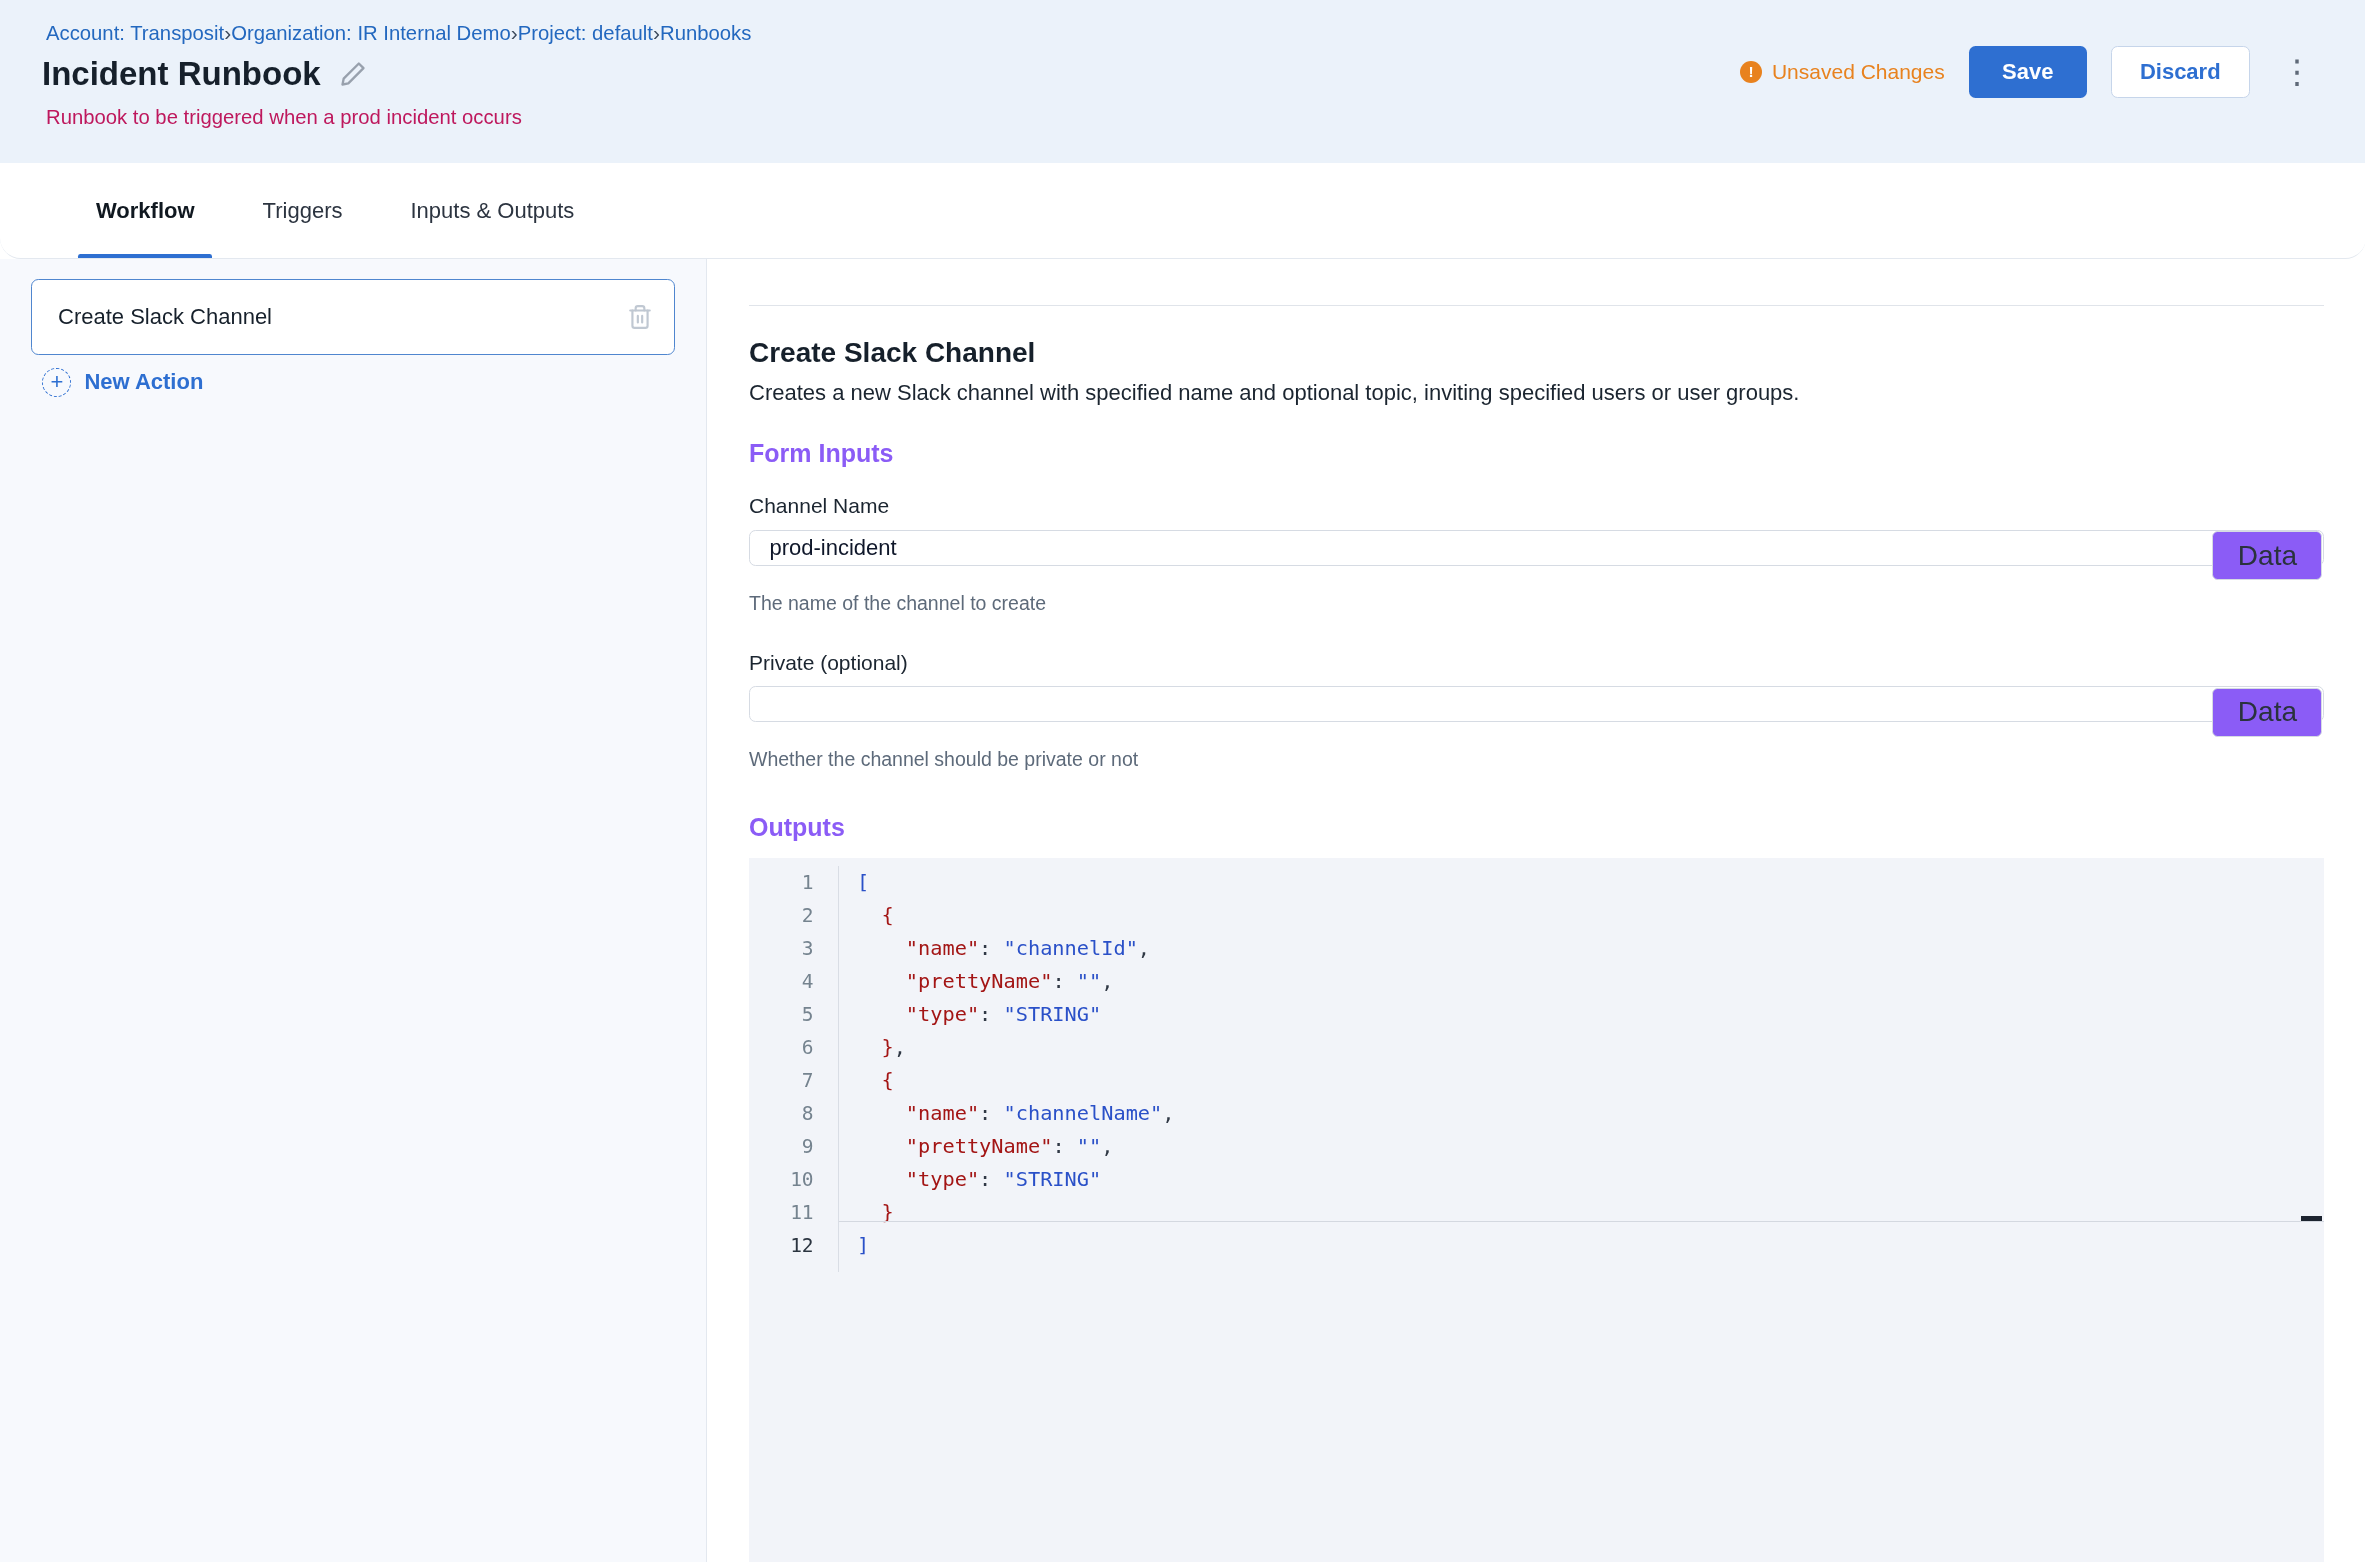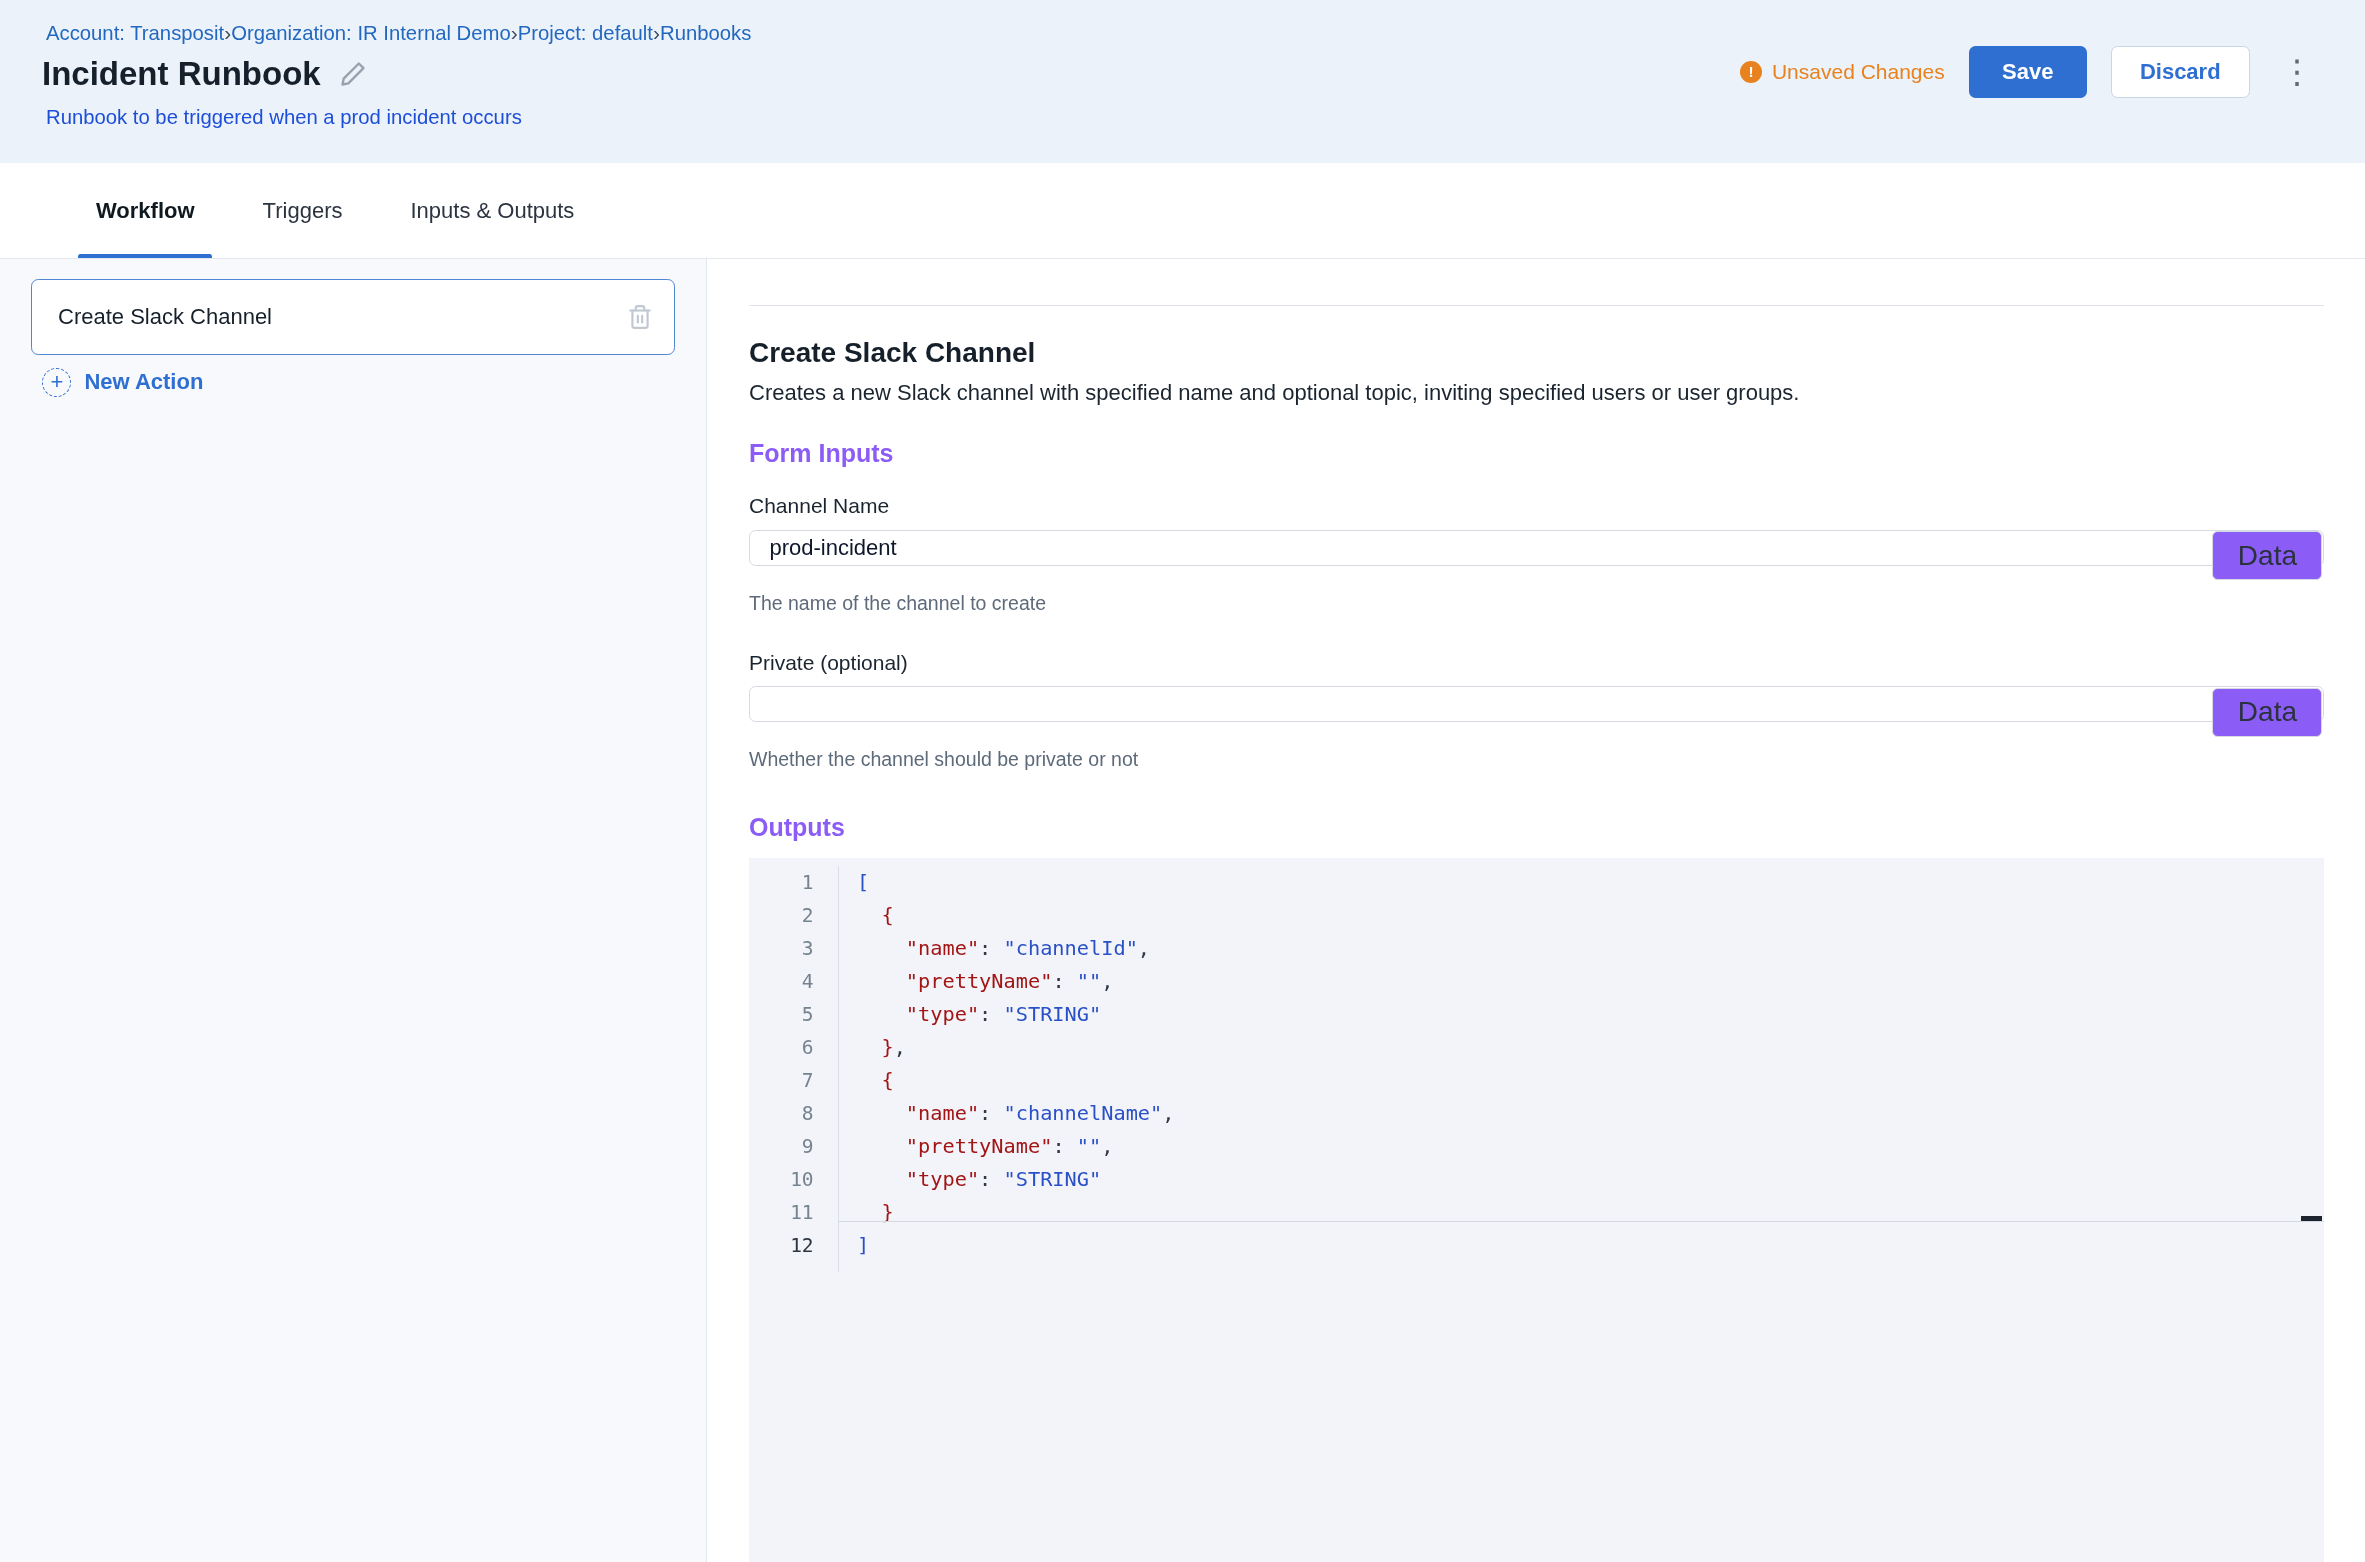--- a/index.html
+++ b/index.html
@@ -6,31 +6,31 @@
   html, body { width: 2366px; height: 1562px; background: #ffffff; font-family: "Liberation Sans", sans-serif; color: #16202b; overflow: hidden; }
 
   
   .header { position: relative; height: 163px; background: #ebf2fa; }
   .breadcrumb { position: absolute; top: 21px; left: 46px; display: flex; align-items: center; font-size: 20.3px; }
   .breadcrumb a { color: #2368bf; text-decoration: none; cursor: pointer; }
   .crumb-sep { color: #3c4a5c; font-size: 21px; }
   .title-row { position: absolute; top: 55px; left: 42px; display: flex; align-items: center; gap: 18px; }
   .page-title { font-size: 33px; font-weight: 700; color: #16202b; }
   .pencil { width: 28px; height: 28px; color: #98a1ad; cursor: pointer; }
-  .subtitle { position: absolute; top: 106px; left: 46px; font-size: 20.3px; color: #1d4ed8; }
+  .subtitle { position: absolute; top: 106px; left: 46px; font-size: 20.3px; color: #be185d; }
   .header-actions { position: absolute; top: 46px; right: 46px; display: flex; align-items: center; gap: 24.4px; }
   .unsaved { display: flex; align-items: center; gap: 9.8px; color: #e8821e; font-size: 21px; }
   .warn-dot { width: 22px; height: 22px; border-radius: 50%; background: #e8821e; color: #ffffff; font-size: 15.4px; font-weight: 700; display: flex; align-items: center; justify-content: center; }
   .btn { height: 52px; border-radius: 6.5px; font-size: 22px; font-weight: 700; cursor: pointer; font-family: "Liberation Sans", sans-serif; }
   .btn-save { background: #2e6fd1; color: #ffffff; border: none; padding: 0 33px; }
   .btn-discard { background: #ffffff; color: #2e6fd1; border: 0.8px solid #c6d5ea; padding: 0 28px; }
   .kebab { font-size: 33px; color: #5f6a78; padding: 0 6.5px; cursor: pointer; user-select: none; line-height: 52px; }
 
   
-  .tabbar { height: 96px; background: #ffffff; border-bottom: 0.8px solid #e3e8ef; display: flex; align-items: stretch; padding-left: 62px; }
+  .tabbar { height: 96px; background: #ffffff; border-bottom: 0.8px solid #e3e8ef; display: flex; align-items: stretch; padding-left: 62px; border-radius: 21px; }
   .tab { position: relative; display: flex; align-items: center; padding: 0 34px; font-size: 22px; color: #2c3440; cursor: pointer; }
   .tab.active { font-weight: 700; color: #101820; }
   .tab.active::after { content: ""; position: absolute; left: 16.3px; right: 16.3px; bottom: 0; height: 4.1px; background: #2e6fd1; border-radius: 2.4px 2.4px 0 0; }
 
   
   .content { display: flex; height: 1304px; }
   .sidebar { width: 707px; background: #f7f9fd; border-right: 0.8px solid #e3e8ef; padding: 19.5px 31px; flex-shrink: 0; }
   .action-card { height: 76px; background: #ffffff; border: 1.2px solid #4f86cf; border-radius: 7.3px; display: flex; align-items: center; justify-content: space-between; padding: 0 21px 0 26px; cursor: pointer; }
   .action-card-label { font-size: 22px; color: #16202b; }
   .trash { width: 26px; height: 26px; color: #c0c8d2; cursor: pointer; }

